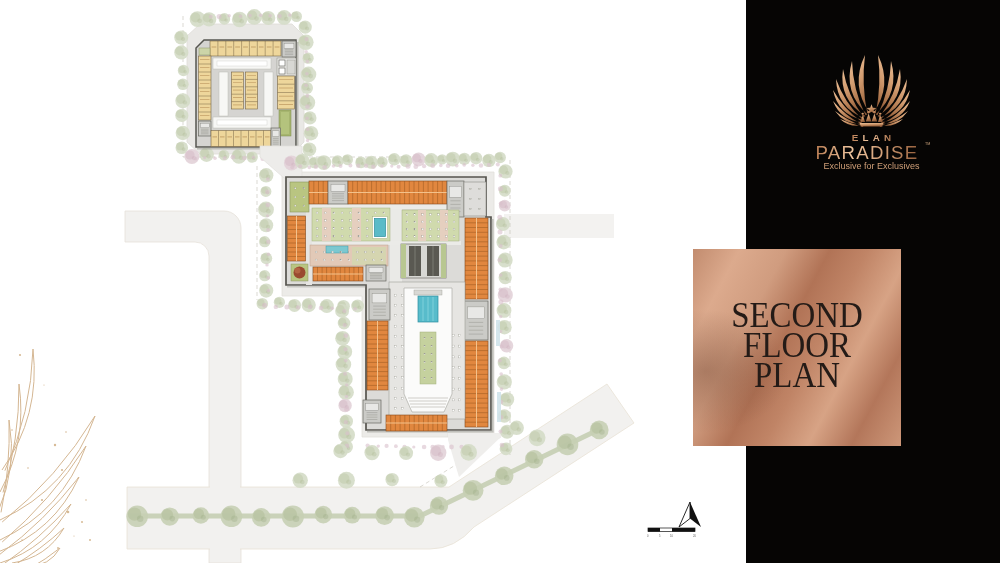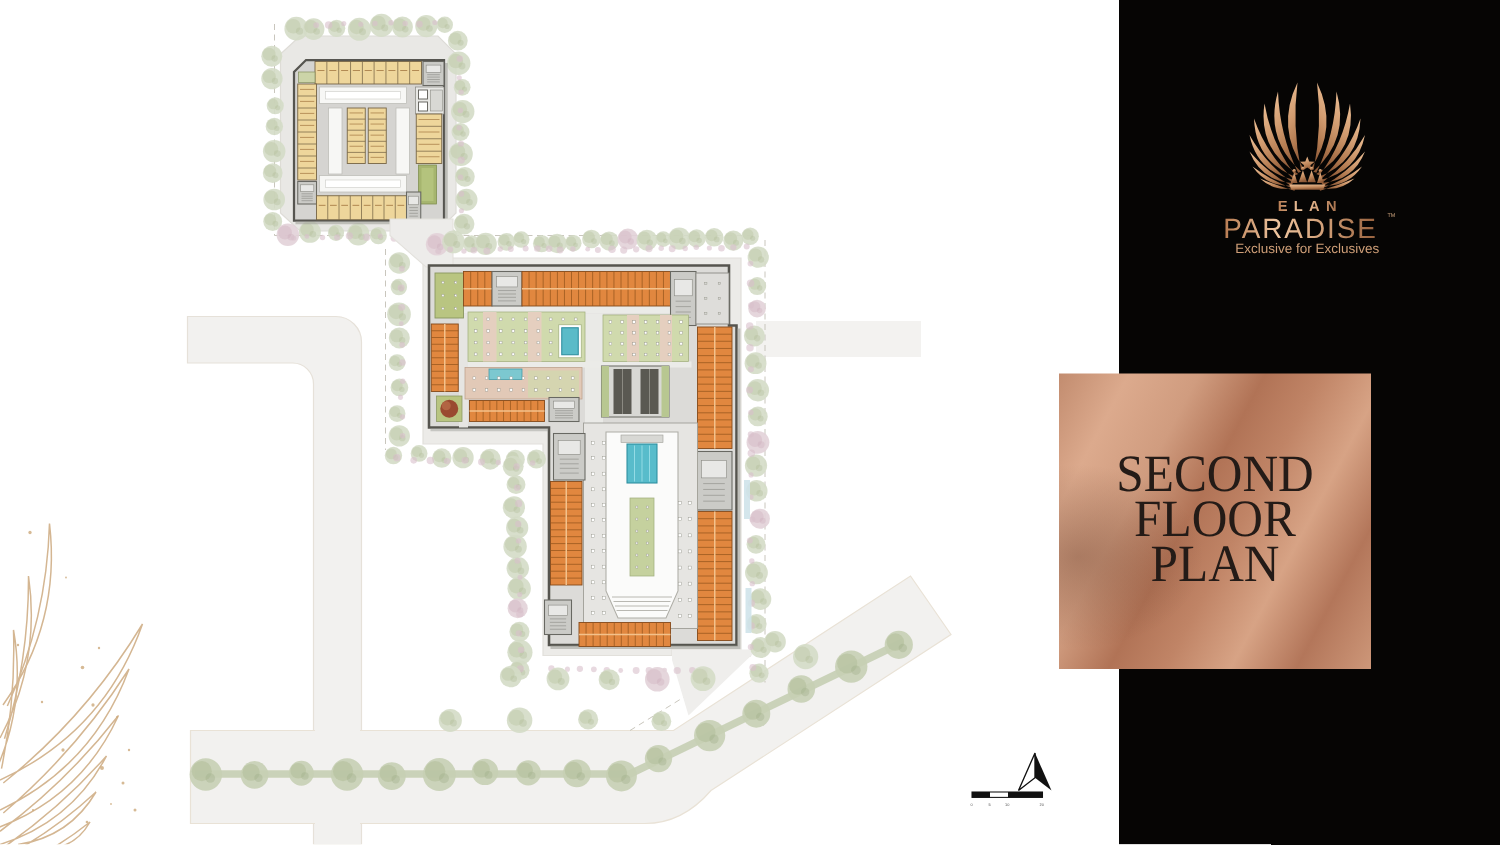--- a/index.html
+++ b/index.html
@@ -1,20 +1,20 @@
 <!DOCTYPE html>
 <html><head>
 <meta charset="utf-8">
 <style>
 html,body{margin:0;padding:0;background:#ffffff;}
 .stage{position:relative;width:1000px;height:563px;overflow:hidden;background:#ffffff;font-family:"Liberation Sans",sans-serif;}
 .panel{position:absolute;left:746px;top:0;width:254px;height:563px;background:#060504;}
 .plaque{position:absolute;left:693px;top:249px;width:208px;height:197px;
  background:radial-gradient(ellipse 62% 48% at 6% 62%, rgba(82,42,26,0.32), rgba(82,42,26,0) 65%),linear-gradient(118deg,#c28c6f 0%,#dcaa8d 15%,#d09c7f 30%,#b17356 44%,#c08466 56%,#d7a385 70%,#b3765a 84%,#cd9779 100%);
- display:flex;align-items:center;justify-content:center;margin-left:13px;}
+ display:flex;align-items:center;justify-content:center;}
 .plaque .t{font-family:"Liberation Serif",serif;font-size:35px;line-height:30px;letter-spacing:0;color:#241b17;text-align:center;transform:scaleX(0.94);margin-top:-3px;}
 </style>
 </head>
 <body>
 <div class="stage">
 
 <svg width="1000" height="563" viewBox="0 0 1000 563" style="position:absolute;left:0;top:0">
 
 <g stroke="#c8a274" stroke-width="1" fill="none" opacity="0.78">
 <path d="M2.0,470.0 Q40.7,415.5 33.0,349.0 Q31.1,413.0 4.9,470.7"></path>

